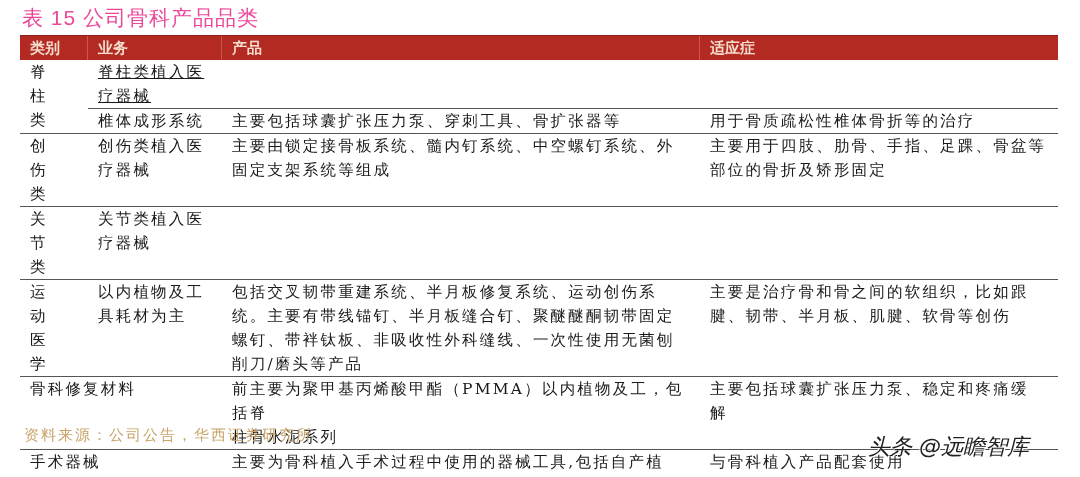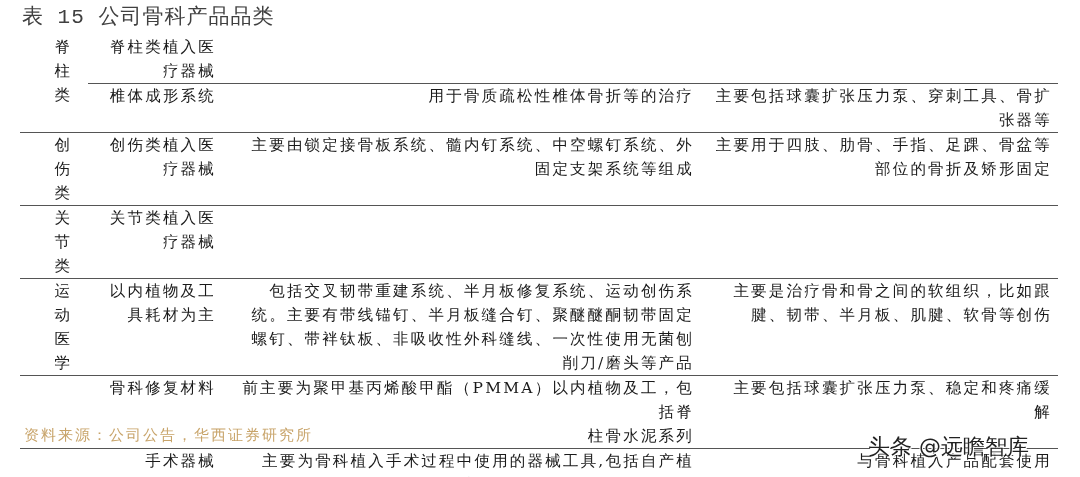--- a/index.html
+++ b/index.html
@@ -14,23 +14,23 @@
       overflow: hidden;
       font-family: "DejaVu Serif", "Liberation Serif", serif;
       color: #1a1a1a;
     }
     .title {
       position: absolute;
       left: 22px;
       top: 5px;
       font-size: 21px;
       line-height: 26px;
-      color: #404040;
+      color: #ec4899;
       letter-spacing: 1px;
-      font-family: Liberation Mono, monospace;
+      font-family: Liberation Sans, sans-serif;
     }
     .table {
       position: absolute;
       left: 20px;
       top: 35px;
       width: 1038px;
     }
     .hdr {
       display: grid;
       grid-template-columns: 68px 134px 478px 358px;
@@ -44,21 +44,20 @@
       line-height: 24px;
       padding-left: 10px;
       border-right: 1px solid #c9574e;
       font-weight: bold;
     }
     .hdr > div:last-child { border-right: none; }
     .row {
       display: grid;
       grid-template-columns: 68px 134px 478px 358px;
       border-bottom: 1.5px solid #555;
-      text-align: right;
     }
     .cell {
       font-size: 15.5px;
       line-height: 24px;
       padding: 0 6px 0 10px;
       white-space: pre-line;
       letter-spacing: 2.2px;
     }
     .cat-cell {
       letter-spacing: 12px;
@@ -68,20 +67,21 @@
       display: grid;
       grid-template-columns: 134px 478px 358px;
     }
     .subrow {
       display: grid;
       grid-template-columns: 134px 478px 358px;
       grid-column: 1 / 4;
     }
     .subrow.first {
       border-bottom: 1.5px solid #555;
+      text-decoration: underline;
     }
     .span2 {
       grid-column: 1 / 3;
       font-family: Liberation Serif, serif;
     }
     .source {
       position: absolute;
       left: 24px;
       top: 424px;
       font-size: 15px;
@@ -93,41 +93,48 @@
       position: absolute;
       left: 868px;
       top: 432px;
       font-size: 22px;
       line-height: 30px;
       color: #222;
       font-family: "DejaVu Sans", "Liberation Sans", sans-serif;
       text-shadow: 1px 1px 0 #ffffff, -1px -1px 0 #ffffff;
       letter-spacing: 0px;
       background: transparent;
+      font-style: italic;
     }
   </style>
 </head>
 <body>
 
 <div class="title">表 15 公司骨科产品品类</div>
 
 <div class="table">
+  <div class="hdr">
+    <div>类别</div>
+    <div>业务</div>
+    <div>产品</div>
+    <div>适应症</div>
+  </div>
 
   <div class="row">
     <div class="cell cat-cell">脊柱
 类</div>
     <div class="subgroup">
       <div class="subrow first">
         <div class="cell">脊柱类植入医
 疗器械</div>
       </div>
       <div class="subrow">
         <div class="cell">椎体成形系统</div>
+        <div class="cell">主要包括球囊扩张压力泵、穿刺工具、骨扩张器等</div>
         <div class="cell">用于骨质疏松性椎体骨折等的治疗</div>
-        <div class="cell">主要包括球囊扩张压力泵、穿刺工具、骨扩张器等</div>
       </div>
     </div>
   </div>
 
   <div class="row">
     <div class="cell cat-cell">创伤
 类</div>
     <div class="cell">创伤类植入医
 疗器械</div>
     <div class="cell">主要由锁定接骨板系统、髓内钉系统、中空螺钉系统、外

